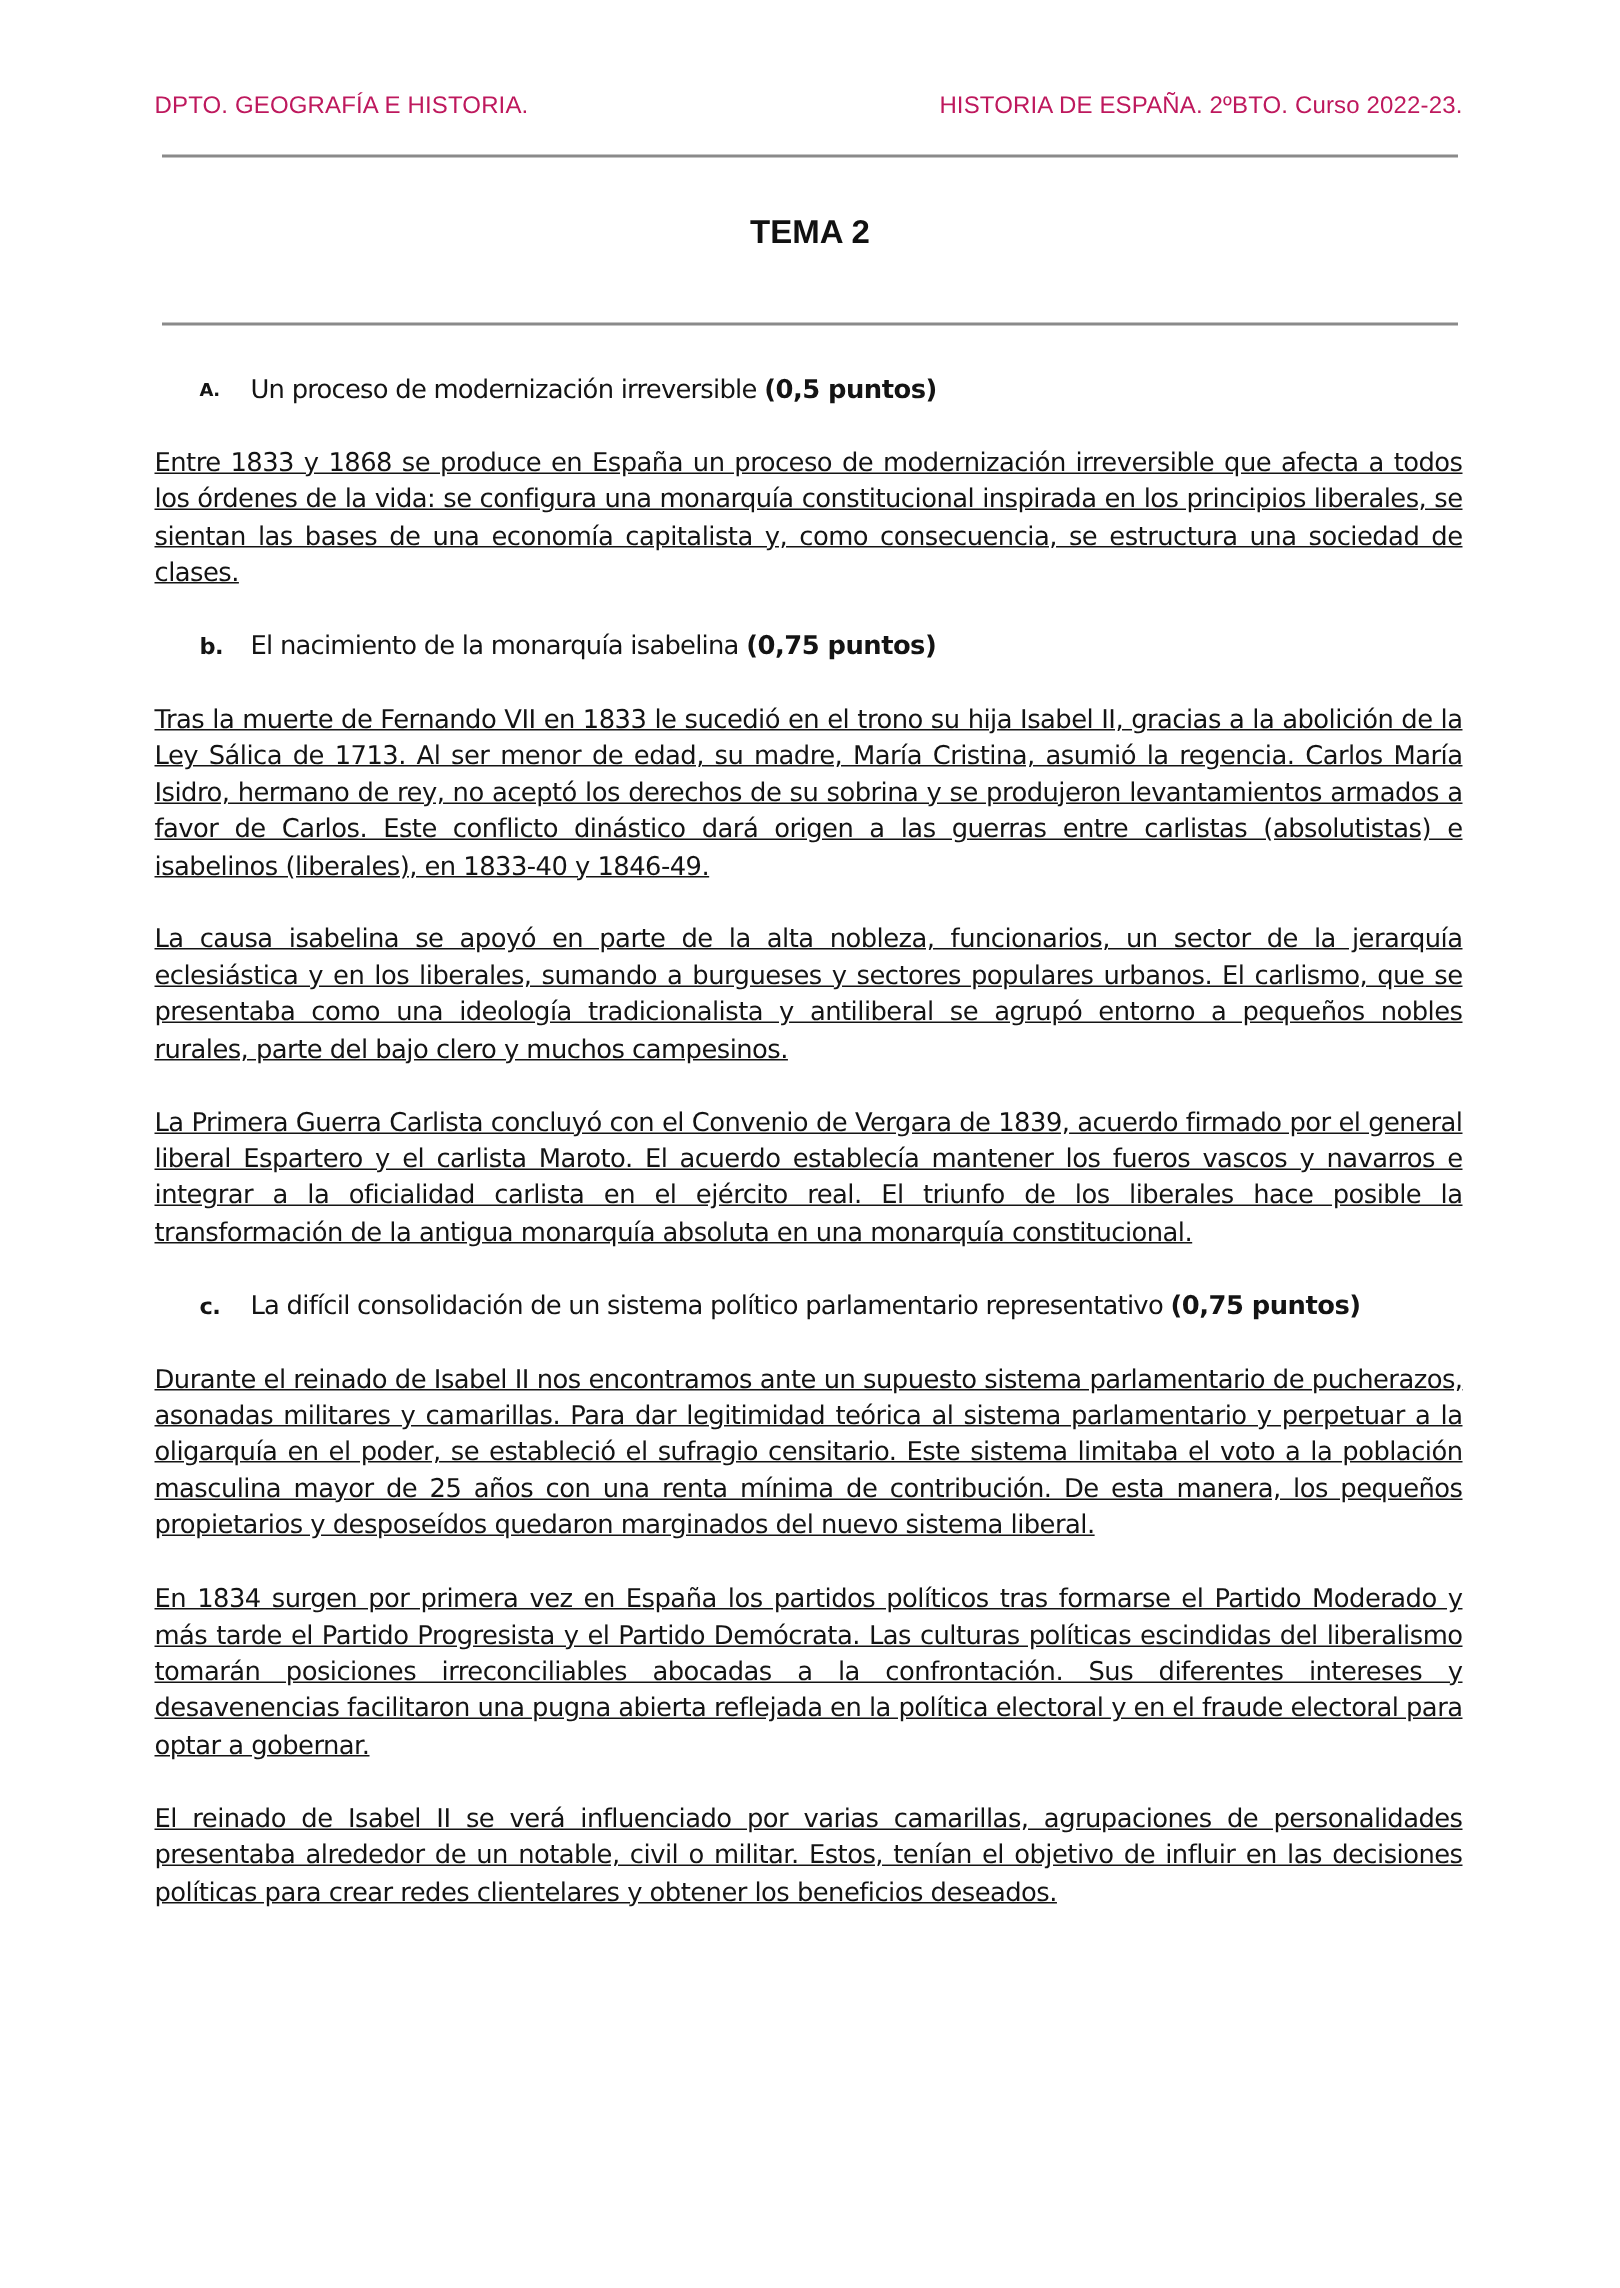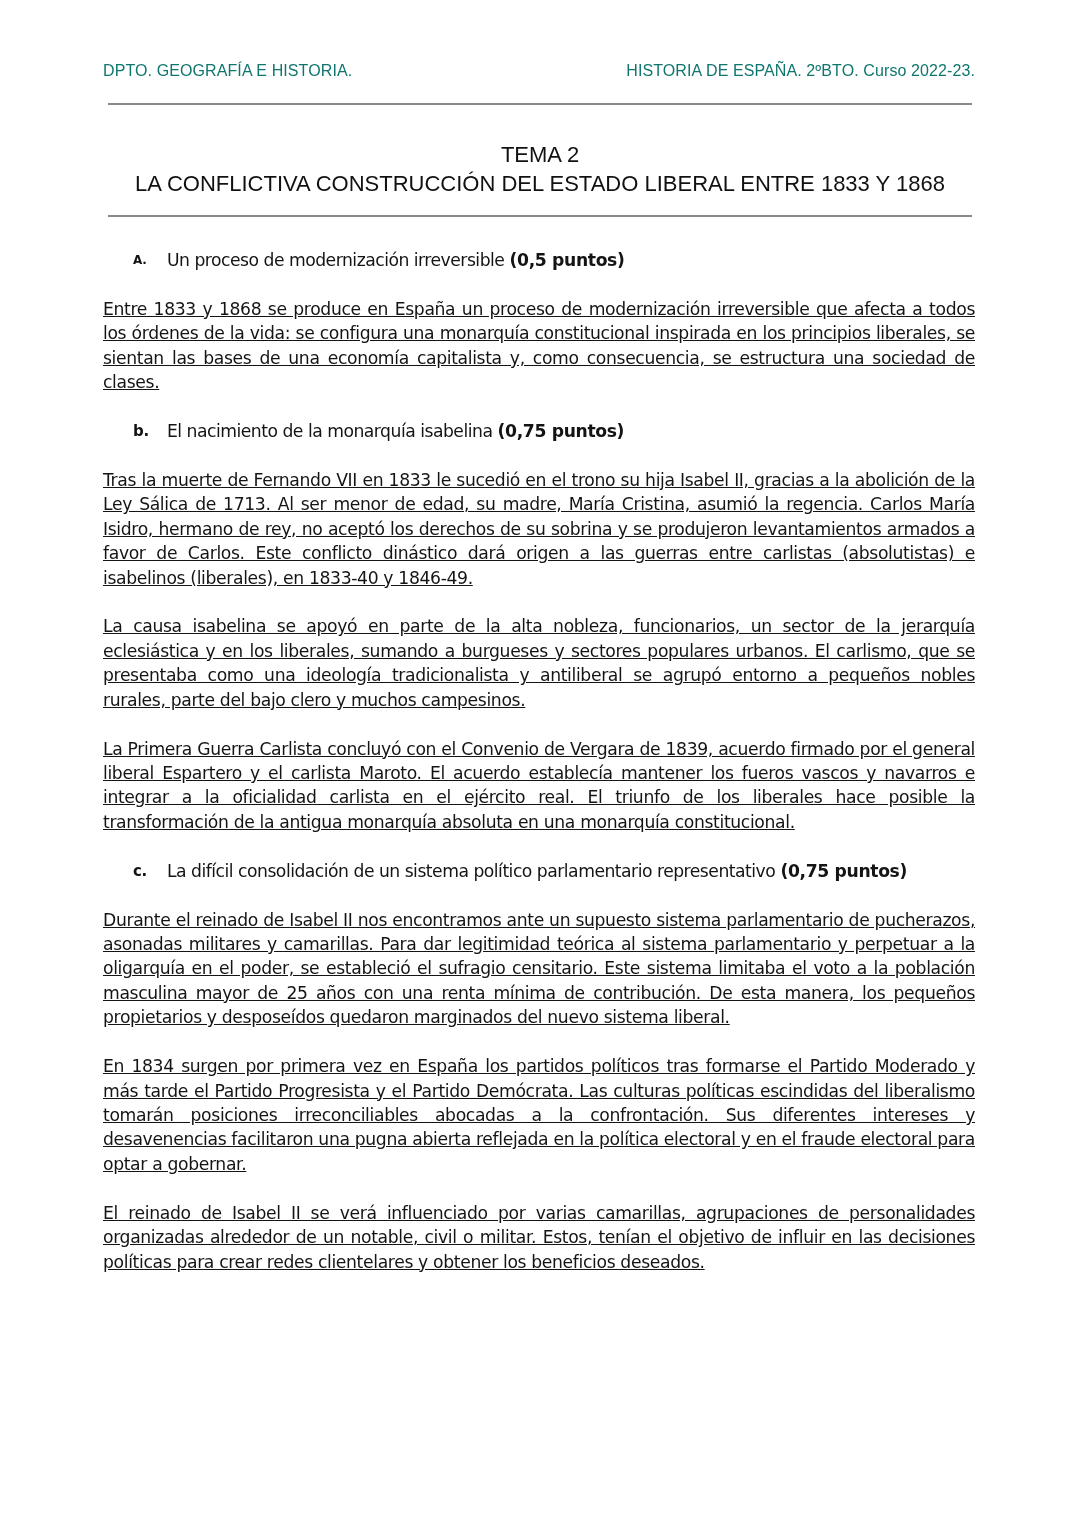--- a/index.html
+++ b/index.html
@@ -16,42 +16,42 @@
       font-family: "Liberation Sans", "DejaVu Sans", sans-serif;
     }
     .page-header {
       position: absolute;
       left: 103px;
       right: 105px;
       top: 62px;
       height: 26px;
       font-family: "Liberation Sans", sans-serif;
       font-size: 16px;
-      color: #0f766e;
+      color: #be185d;
       letter-spacing: 0.1px;
     }
     .page-header .left { position: absolute; left: 0; top: 0; }
     .page-header .right { position: absolute; right: 0; top: 0; }
     .rule {
       position: absolute;
       left: 108px;
       width: 864px;
       height: 2px;
       background: #8a8a8a;
     }
     .rule.r1 { top: 103px; }
     .rule.r2 { top: 215px; }
     .title-block {
       position: absolute;
       left: 100px;
       width: 880px;
       top: 140px;
       text-align: center;
       font-family: "Liberation Sans", sans-serif;
-      font-weight: normal;
+      font-weight: bold;
       font-size: 22px;
       line-height: 29px;
       color: #111;
     }
     .content {
       position: absolute;
       left: 103px;
       top: 248px;
       width: 872px;
       font-family: "DejaVu Sans", sans-serif;
@@ -94,21 +94,20 @@
 
 <div class="page-header">
   <span class="left">DPTO. GEOGRAFÍA E HISTORIA.</span>
   <span class="right">HISTORIA DE ESPAÑA. 2ºBTO. Curso 2022-23.</span>
 </div>
 
 <div class="rule r1"></div>
 
 <div class="title-block">
   <div>TEMA 2</div>
-  <div>LA CONFLICTIVA CONSTRUCCIÓN DEL ESTADO LIBERAL ENTRE 1833 Y 1868</div>
 </div>
 
 <div class="rule r2"></div>
 
 <div class="content">
 
   <div class="section-heading">
     <span class="marker smallcaps">A.</span>
     <span class="heading-title">Un proceso de modernización irreversible</span>
     <span class="points">(0,5 puntos)</span>
@@ -133,15 +132,15 @@
   <div class="section-heading heading-justify">
     <span class="marker">c.</span>
     <span class="heading-title">La difícil consolidación de un sistema político parlamentario representativo</span>
     <span class="points">(0,75 puntos)</span>
   </div>
   <div class="gap-after-heading"></div>
   <p class="para">Durante el reinado de Isabel II nos encontramos ante un supuesto sistema parlamentario de pucherazos, asonadas militares y camarillas. Para dar legitimidad teórica al sistema parlamentario y perpetuar a la oligarquía en el poder, se estableció el sufragio censitario. Este sistema limitaba el voto a la población masculina mayor de 25 años con una renta mínima de contribución. De esta manera, los pequeños propietarios y desposeídos quedaron marginados del nuevo sistema liberal.</p>
   <div class="gap-para"></div>
   <p class="para">En 1834 surgen por primera vez en España los partidos políticos tras formarse el Partido Moderado y más tarde el Partido Progresista y el Partido Demócrata. Las culturas políticas escindidas del liberalismo tomarán posiciones irreconciliables abocadas a la confrontación. Sus diferentes intereses y desavenencias facilitaron una pugna abierta reflejada en la política electoral y en el fraude electoral para optar a gobernar.</p>
   <div class="gap-para"></div>
-  <p class="para">El reinado de Isabel II se verá influenciado por varias camarillas, agrupaciones de personalidades organizadas alrededor de un notable, civil o militar. Estos, tenían el objetivo de influir en las decisiones políticas para crear redes clientelares y obtener los beneficios deseados.</p>
+  <p class="para">El reinado de Isabel II se verá influenciado por varias camarillas, agrupaciones de personalidades presentaba alrededor de un notable, civil o militar. Estos, tenían el objetivo de influir en las decisiones políticas para crear redes clientelares y obtener los beneficios deseados.</p>
 
 </div>
 
 </body></html>

